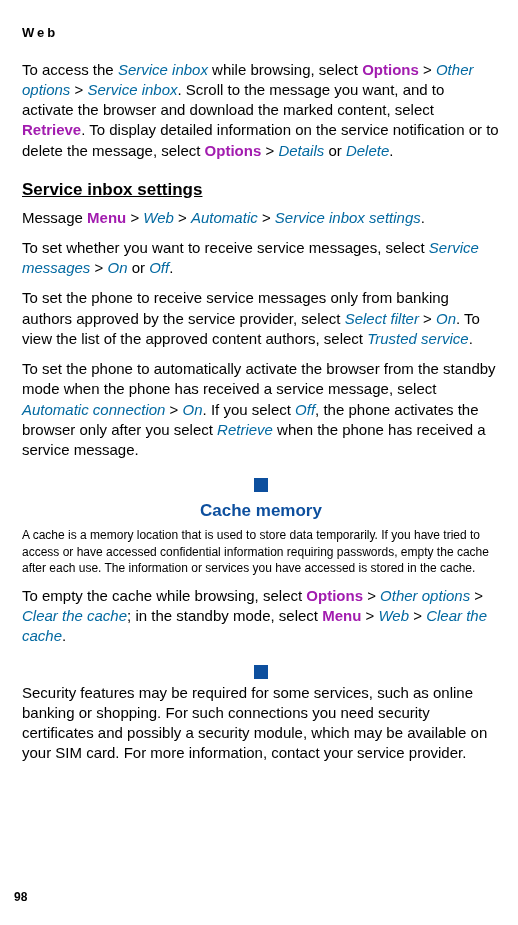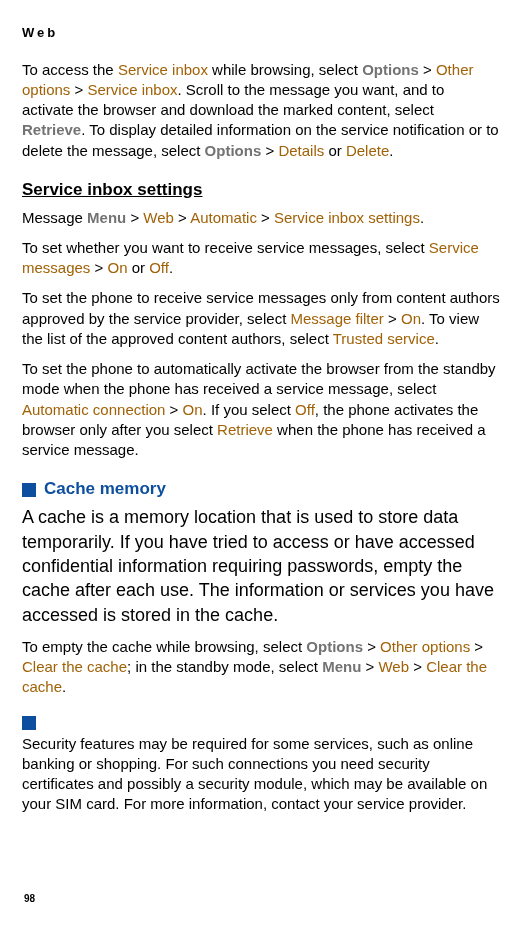--- a/index.html
+++ b/index.html
@@ -31,43 +31,45 @@
     }
     .section-heading-c {
       font-weight: bold;
       font-size: 17px;
       color: #0d4f9e;
       margin-top: 18px;
       margin-bottom: 4px;
       display: flex;
       align-items: center;
       gap: 8px;
+      flex-direction: column;
     }
     .square {
       display: inline-block;
       width: 14px;
       height: 14px;
       background: #0d4f9e;
     }
     .linkbold {
-      color: #737373;
+      color: #a21caf;
       font-weight: bold;
     }
     .linkital {
-      color: #a16207;
+      color: #0369a1;
+      font-style: italic;
     }
     .small {
-      font-size: 18px;
+      font-size: 12px;
       line-height: 1.35;
     }
     .page-num {
       position: absolute;
       bottom: 20px;
-      left: 24px;
-      font-size: 10px;
+      left: 14px;
+      font-size: 12px;
       font-weight: bold;
     }
   </style>
 </head>
 <body>
 
 <div class="header">Web</div>
 
 <p class="para">
   <span>To access the </span><span class="linkital">Service inbox</span><span> while browsing, select </span><span class="linkbold">Options</span><span> &gt; </span><span class="linkital">Other options</span><span> &gt; </span><span class="linkital">Service inbox</span><span>. Scroll to the message you want, and to activate the browser and download the marked content, select </span><span class="linkbold">Retrieve</span><span>. To display detailed information on the service notification or to delete the message, select </span><span class="linkbold">Options</span><span> &gt; </span><span class="linkital">Details</span><span> or </span><span class="linkital">Delete</span><span>.</span>
@@ -77,21 +79,21 @@
 
 <p class="para">
   <span>Message </span><span class="linkbold">Menu</span><span> &gt; </span><span class="linkital">Web</span><span> &gt; </span><span class="linkital">Automatic</span><span> &gt; </span><span class="linkital">Service inbox settings</span><span>.</span>
 </p>
 
 <p class="para">
   <span>To set whether you want to receive service messages, select </span><span class="linkital">Service messages</span><span> &gt; </span><span class="linkital">On</span><span> or </span><span class="linkital">Off</span><span>.</span>
 </p>
 
 <p class="para">
-  <span>To set the phone to receive service messages only from content authors approved by the service provider, select </span><span class="linkital">Message filter</span><span> &gt; </span><span class="linkital">On</span><span>. To view the list of the approved content authors, select </span><span class="linkital">Trusted service</span><span>.</span>
+  <span>To set the phone to receive service messages only from banking authors approved by the service provider, select </span><span class="linkital">Select filter</span><span> &gt; </span><span class="linkital">On</span><span>. To view the list of the approved content authors, select </span><span class="linkital">Trusted service</span><span>.</span>
 </p>
 
 <p class="para">
   <span>To set the phone to automatically activate the browser from the standby mode when the phone has received a service message, select </span><span class="linkital">Automatic connection</span><span> &gt; </span><span class="linkital">On</span><span>. If you select </span><span class="linkital">Off</span><span>, the phone activates the browser only after you select </span><span class="linkital">Retrieve</span><span> when the phone has received a service message.</span>
 </p>
 
 <div class="section-heading-c">
   <span class="square"></span>
   <span>Cache memory</span>
 </div>

